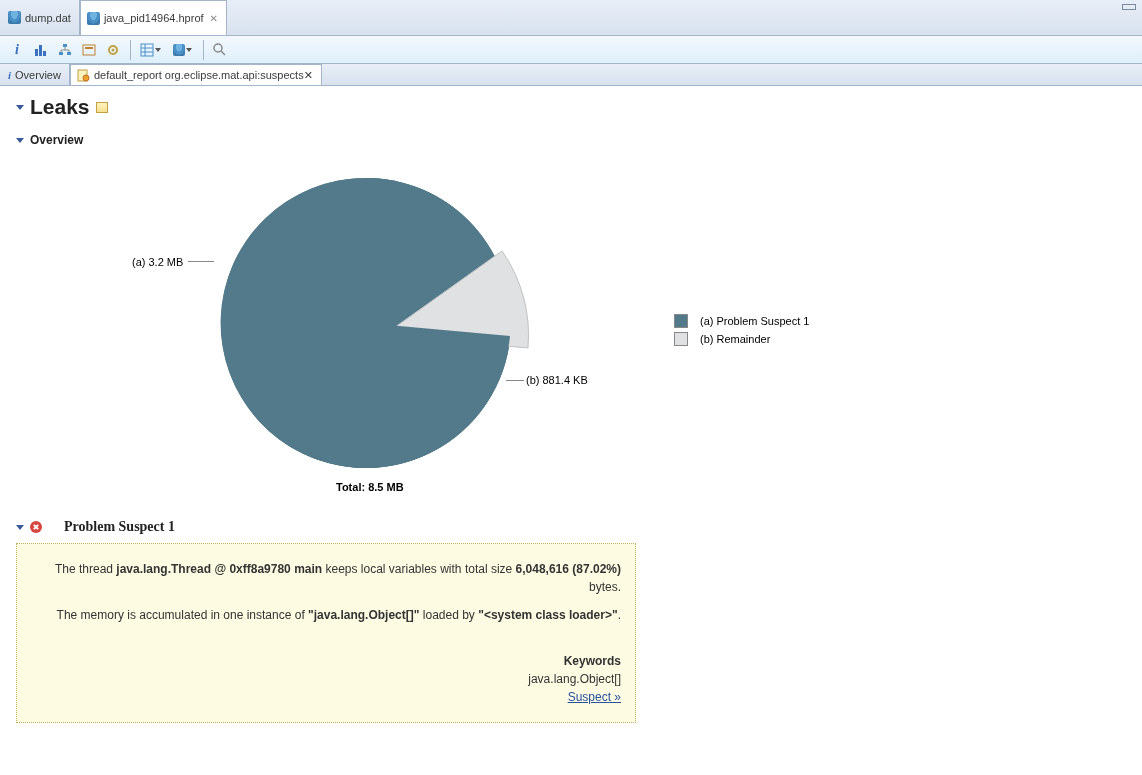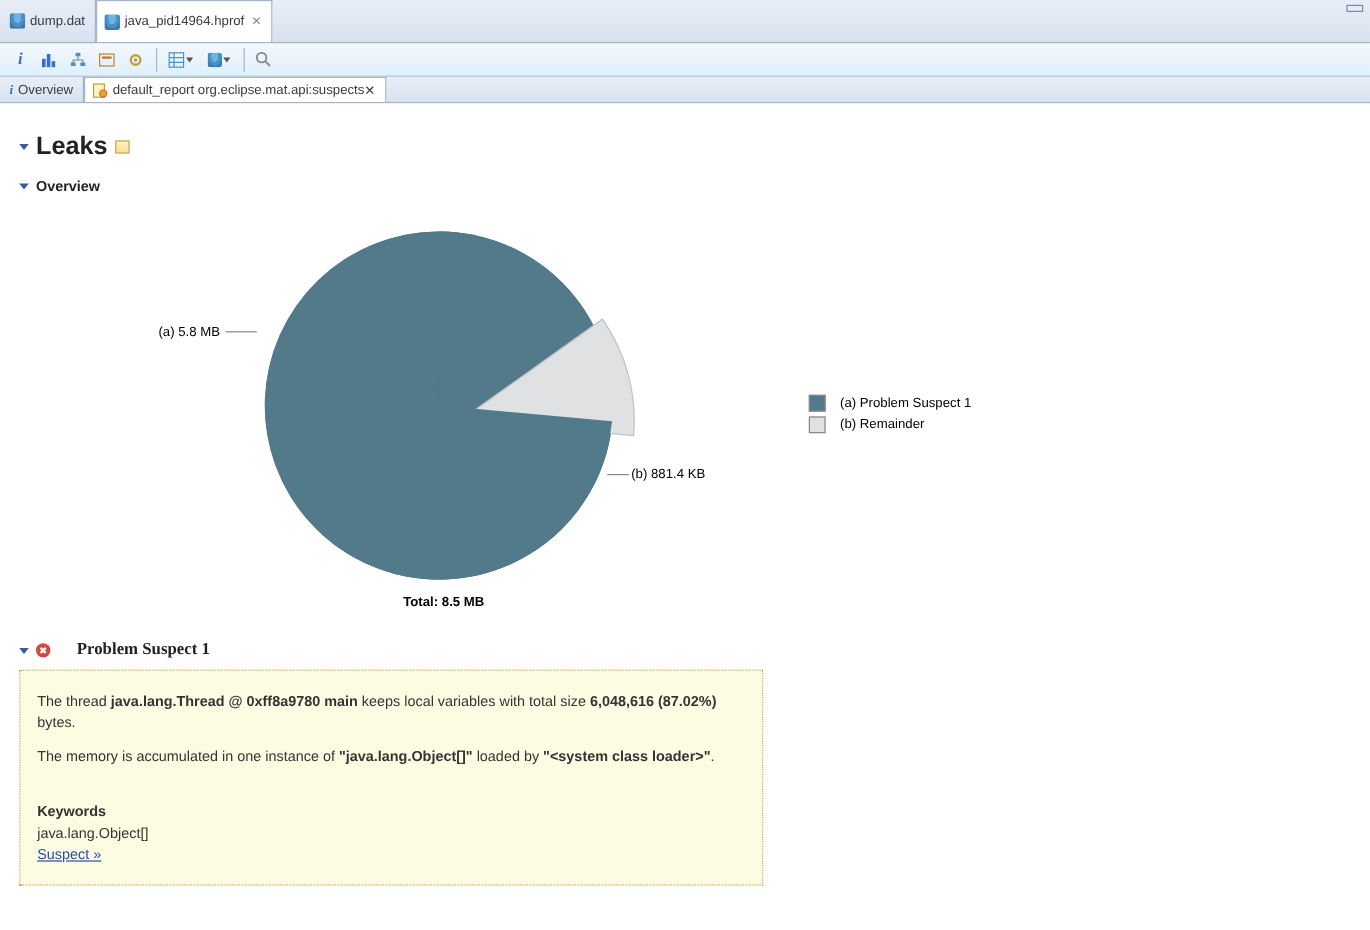--- a/index.html
+++ b/index.html
@@ -85,21 +85,22 @@
     cursor: pointer;
     color: #3b3b3b;
   }
   .subtab.active {
     background: #fff;
     border-top: 1px solid #a5b5c9;
     border-left: 1px solid #a5b5c9;
     justify-content: center;
   }
   .content {
-    padding: 24px 16px;
+    padding: 9px 16px;
+    text-align: right;
   }
   .section-header {
     display: flex;
     align-items: center;
     margin-bottom: 6px;
     cursor: pointer;
   }
   .twistie {
     width: 0; height: 0;
     border-left: 4px solid transparent;
@@ -342,21 +343,21 @@
 
         <path d="M160,150 L160,5 A145,145 0 1 1 159.9,5 Z" fill="#537a8a"></path>
 
         <path d="M178,162 L296,78 A147,147 0 0 1 322,175 Z" fill="#dfe1e3" stroke="#bfc1c3"></path>
 
         <path d="M160,150 L160,5 A145,145 0 0 1 278,66 L160,150 Z" fill="#537a8a"></path>
         <path d="M160,150 L304,163 A145,145 0 1 1 160,5 L160,150 Z" fill="#537a8a"></path>
       </svg>
     </div>
     <div class="leader-line" style="left:172px;top:108px;width:26px"></div>
-    <span class="chart-label-a">(a)  5.8 MB</span>
+    <span class="chart-label-a">(a)  3.2 MB</span>
     <div class="leader-line" style="left:490px;top:227px;width:18px"></div>
     <span class="chart-label-b">(b)  881.4 KB</span>
     <span class="chart-total">Total: 8.5 MB</span>
 
     <div class="legend">
       <div class="legend-row">
         <span class="swatch" style="background:#537a8a"></span>
         <span>(a)  Problem Suspect 1</span>
       </div>
       <div class="legend-row">

